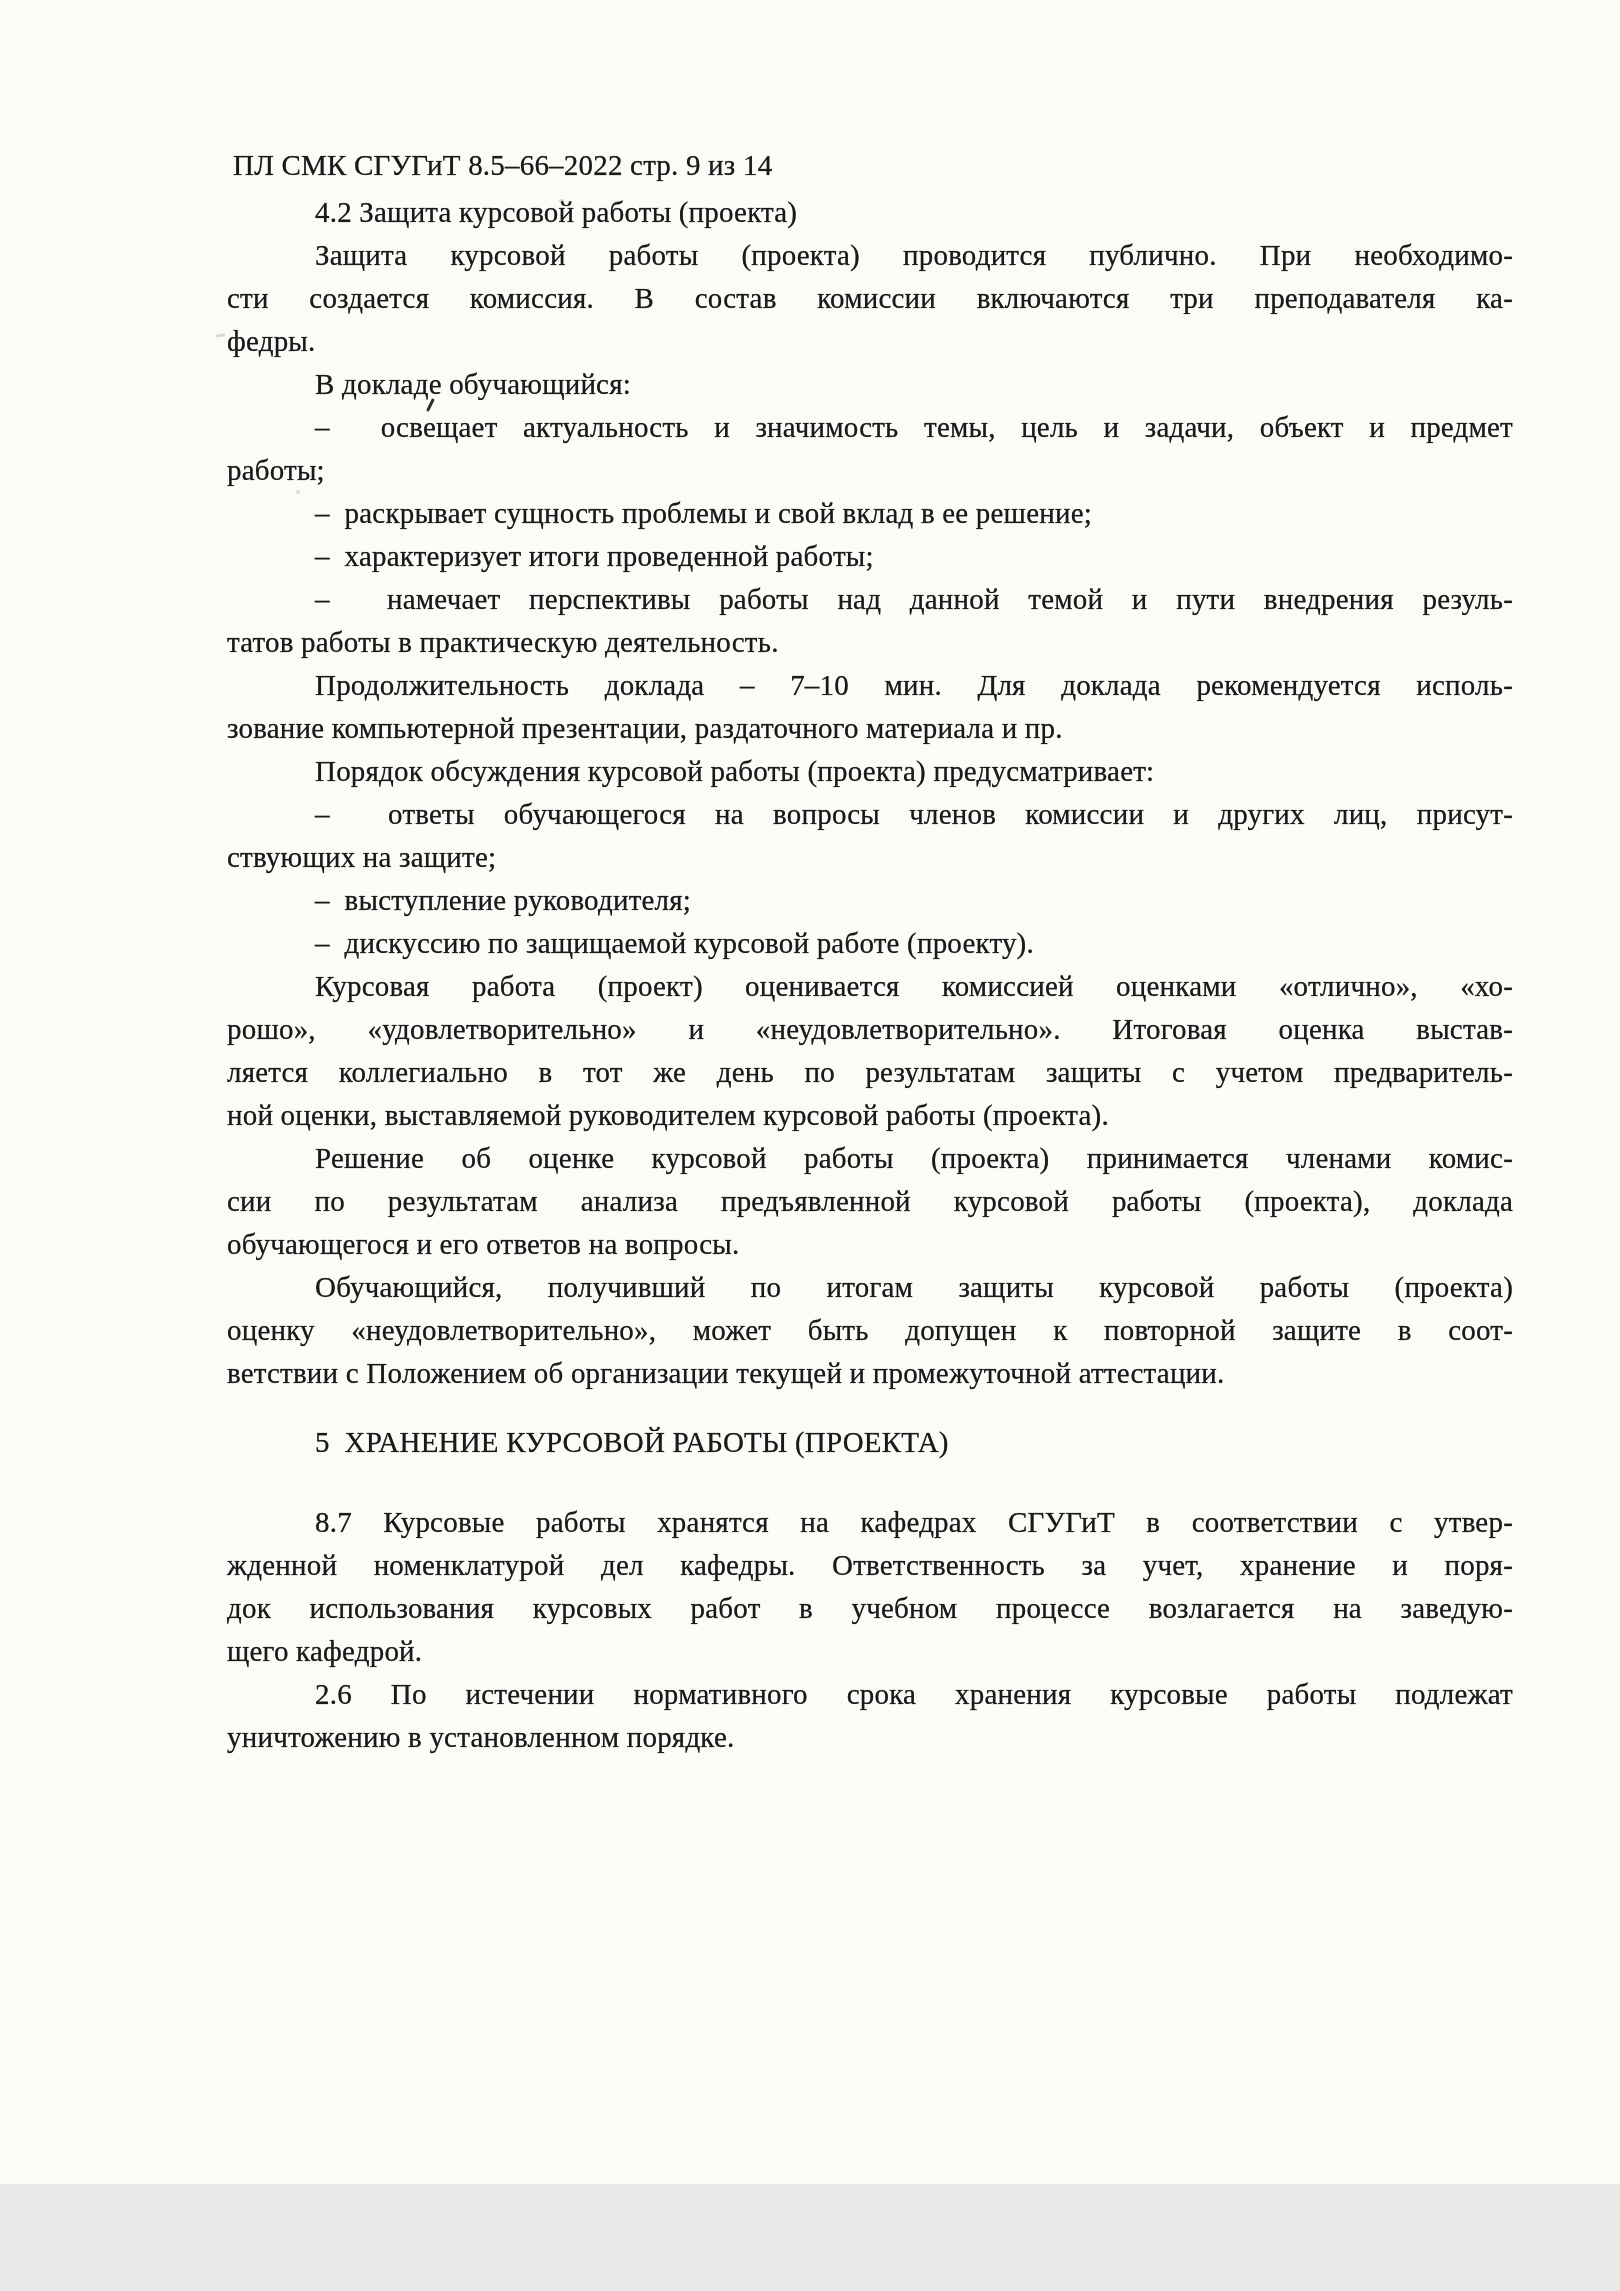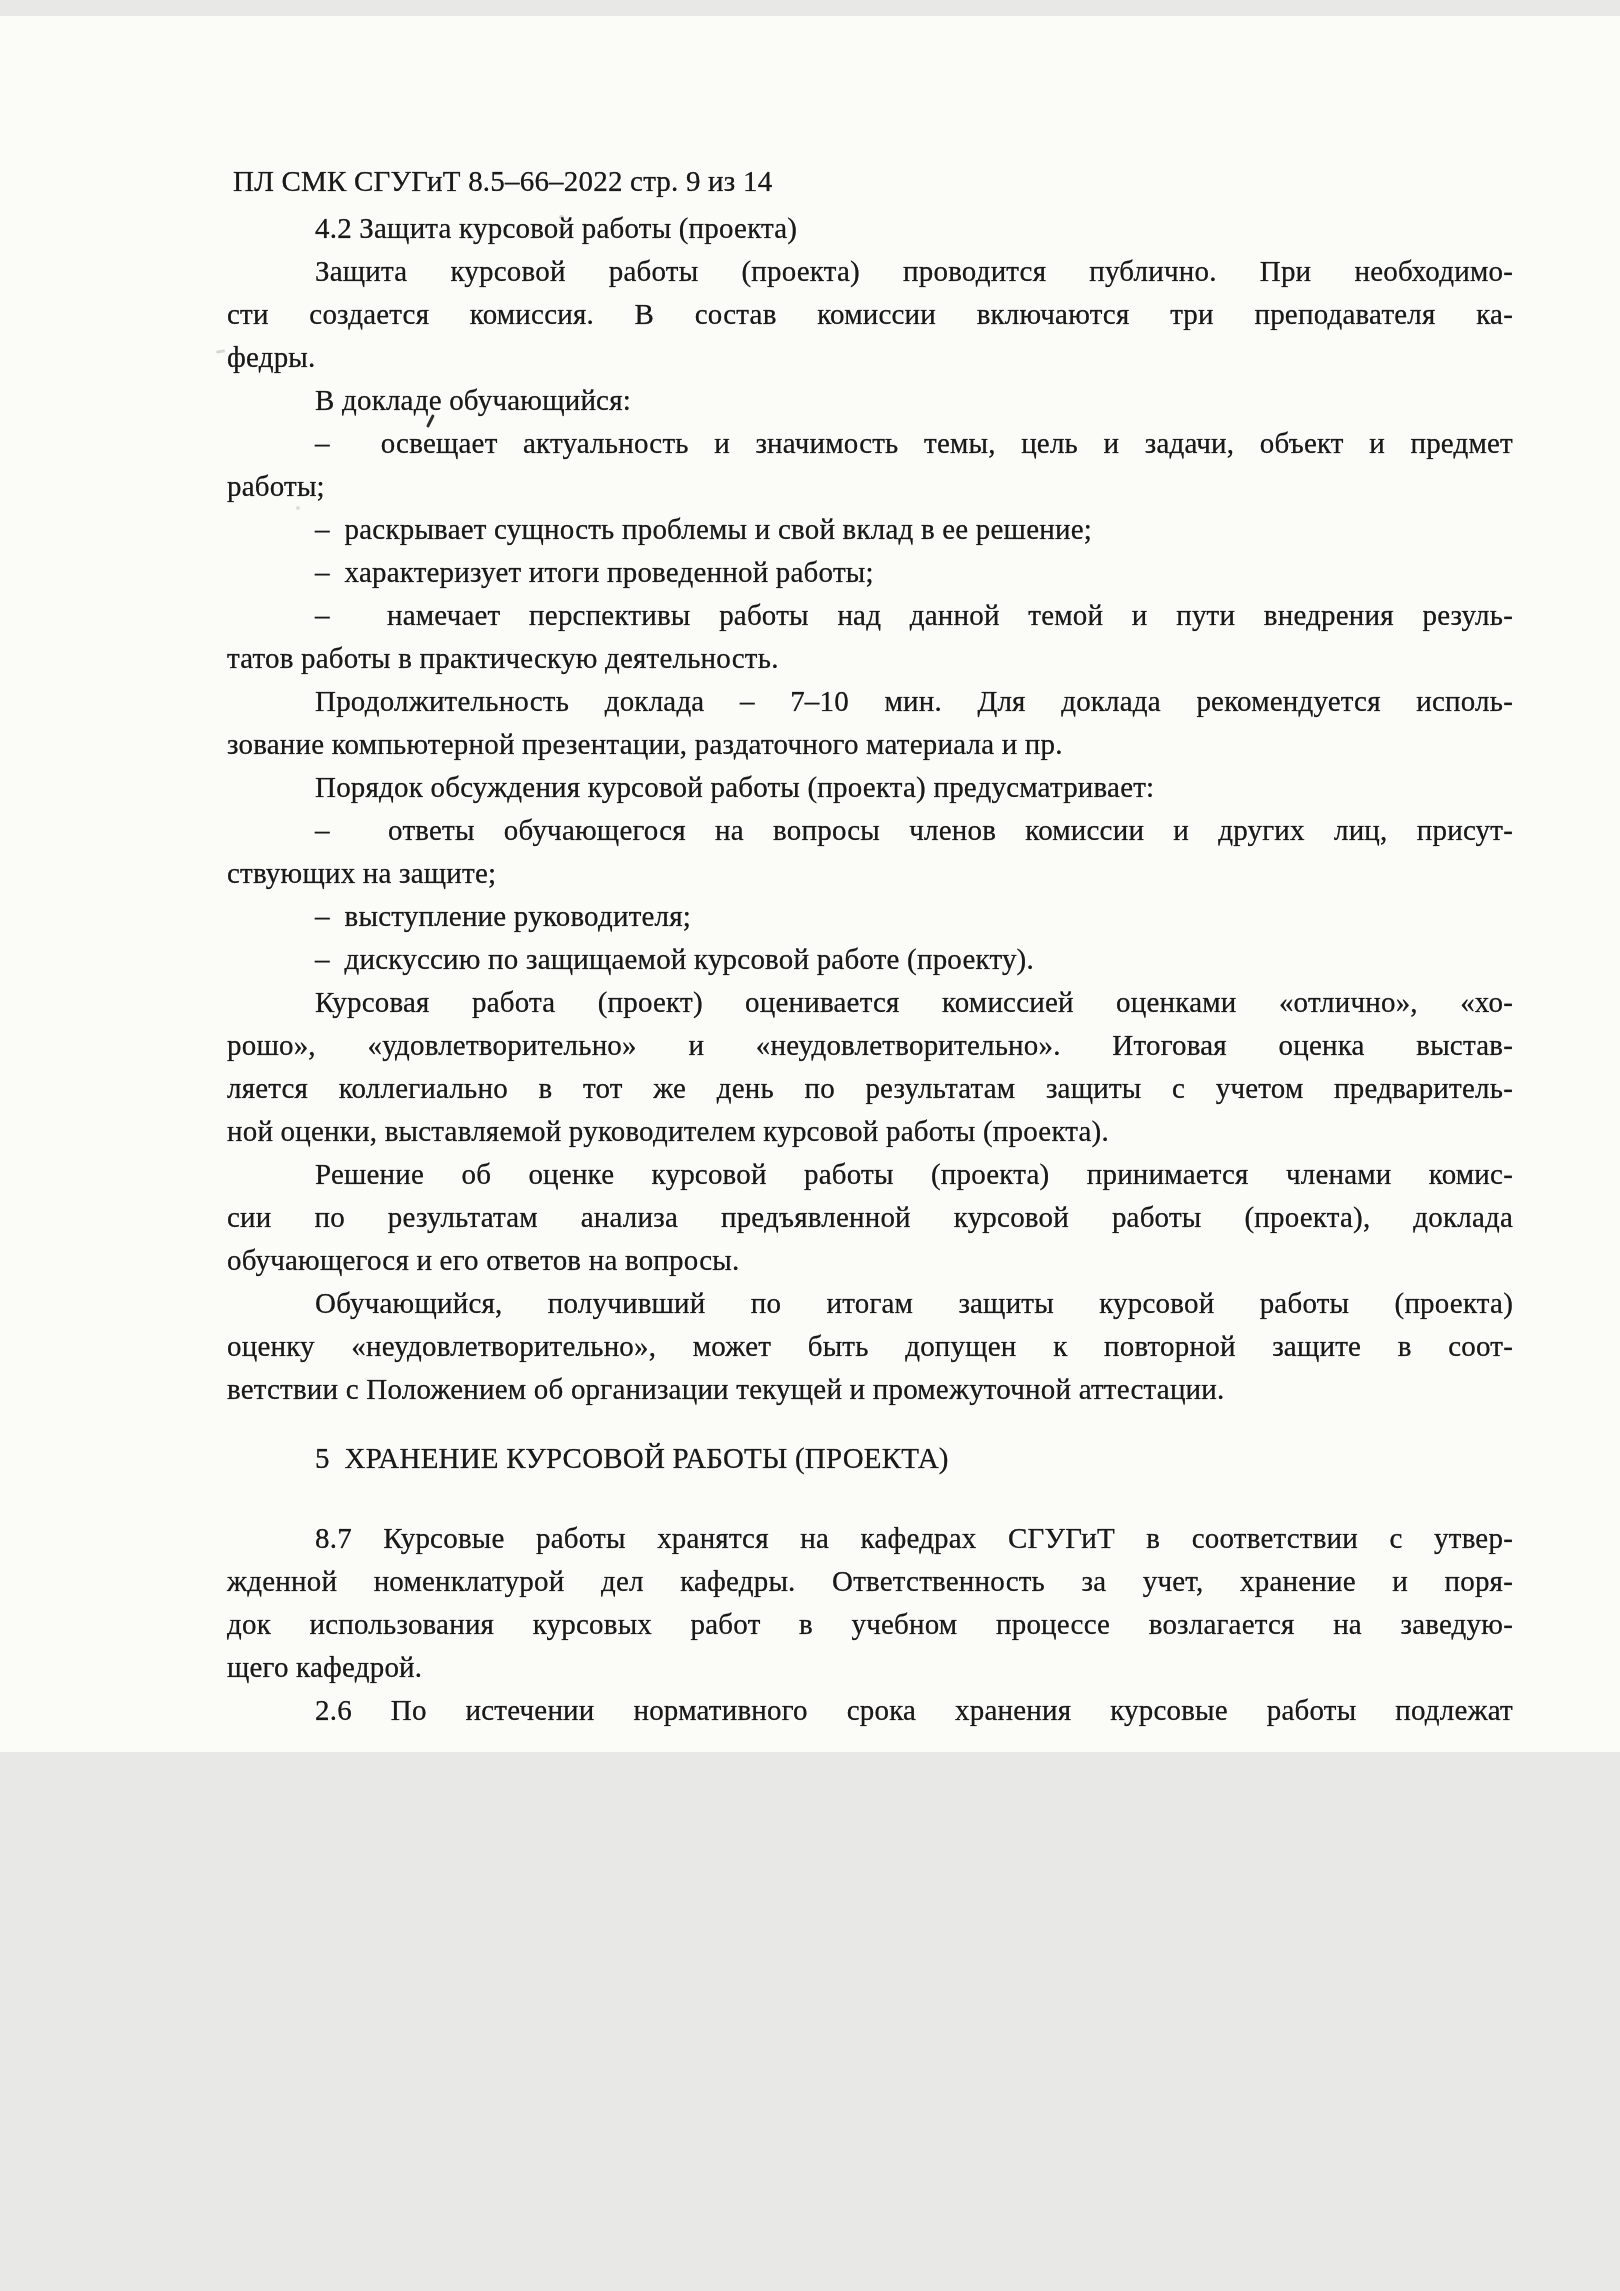--- a/index.html
+++ b/index.html
@@ -3,22 +3,22 @@
 <meta charset="utf-8">
 <style>
   html, body {
     margin: 0;
     padding: 0;
     background: #e8e8e6;
   }
   .page {
     position: relative;
     width: 1620px;
-    height: 1736px;
-    margin: 16px auto;
+    height: 2184px;
+    margin: 0 auto;
     background: #fbfbf8;
     overflow: hidden;
     font-family: "Liberation Serif", "DejaVu Serif", serif;
     color: #1a1a1a;
   }
   .scan-text {
     text-shadow: 0 0 0.5px rgba(10,10,10,0.55);
     -webkit-text-stroke: 0.3px rgba(26,26,26,0.45);
   }
   .page-header {
@@ -125,20 +125,21 @@
       <div class="line">обучающегося и его ответов на вопросы.</div>
       <div class="line indent justify">Обучающийся, получивший по итогам защиты курсовой работы (проекта)</div>
       <div class="line justify">оценку «неудовлетворительно», может быть допущен к повторной защите в соот-</div>
       <div class="line">ветствии с Положением об организации текущей и промежуточной аттестации.</div>
       <div class="line indent" style="margin-top: 25.5px;">5&nbsp; ХРАНЕНИЕ КУРСОВОЙ РАБОТЫ (ПРОЕКТА)</div>
       <div class="line indent justify" style="margin-top: 37px;">8.7 Курсовые работы хранятся на кафедрах СГУГиТ в соответствии с утвер-</div>
       <div class="line justify">жденной номенклатурой дел кафедры. Ответственность за учет, хранение и поря-</div>
       <div class="line justify">док использования курсовых работ в учебном процессе возлагается на заведую-</div>
       <div class="line">щего кафедрой.</div>
       <div class="line indent justify">2.6 По истечении нормативного срока хранения курсовые работы подлежат</div>
+      <div class="line">уничтожению в установленном порядке.</div>
     </div>
 
   <div class="artifact accent"></div>
   <div class="artifact speck-1"></div>
   <div class="artifact speck-2"></div>
   <div class="artifact speck-3"></div>
 
 </div>
 
 

